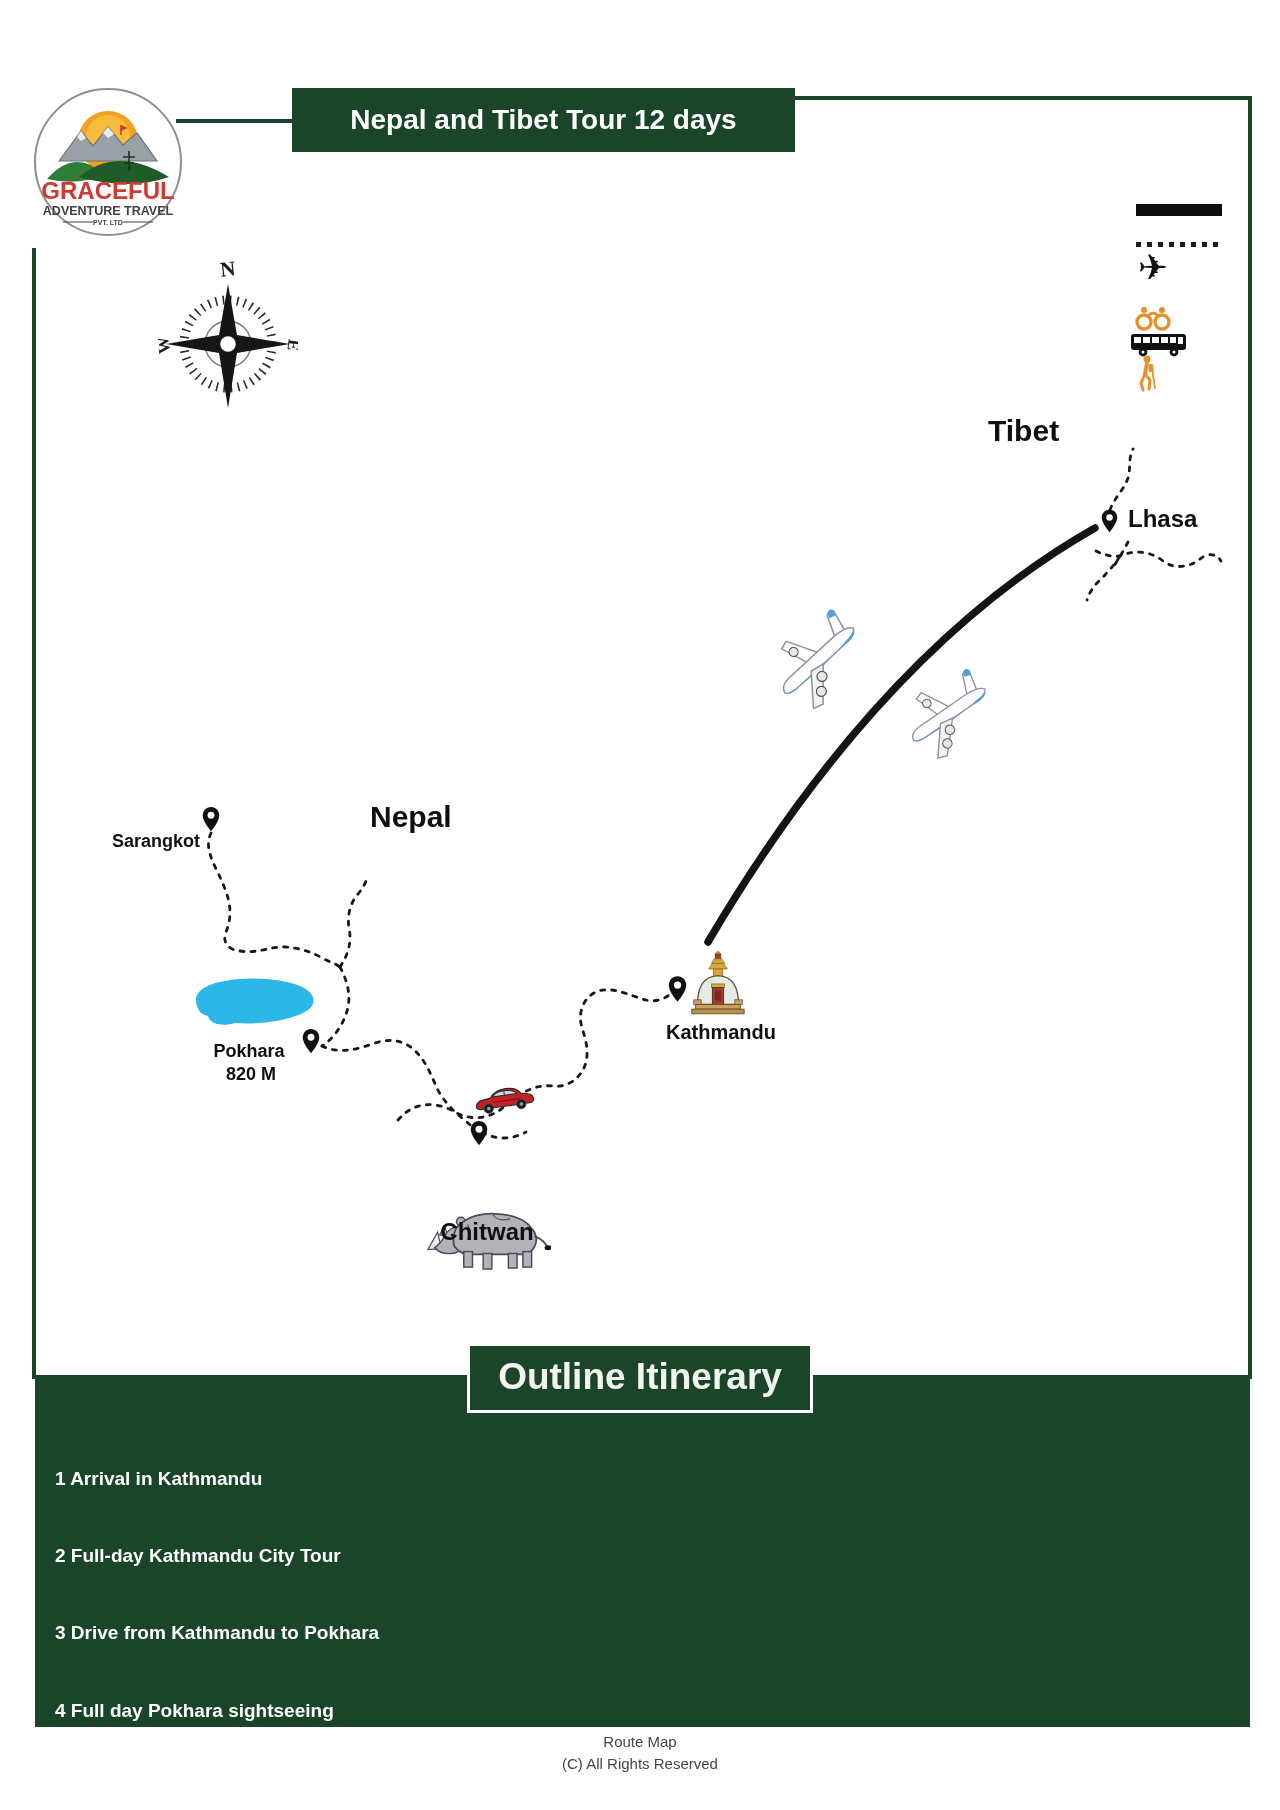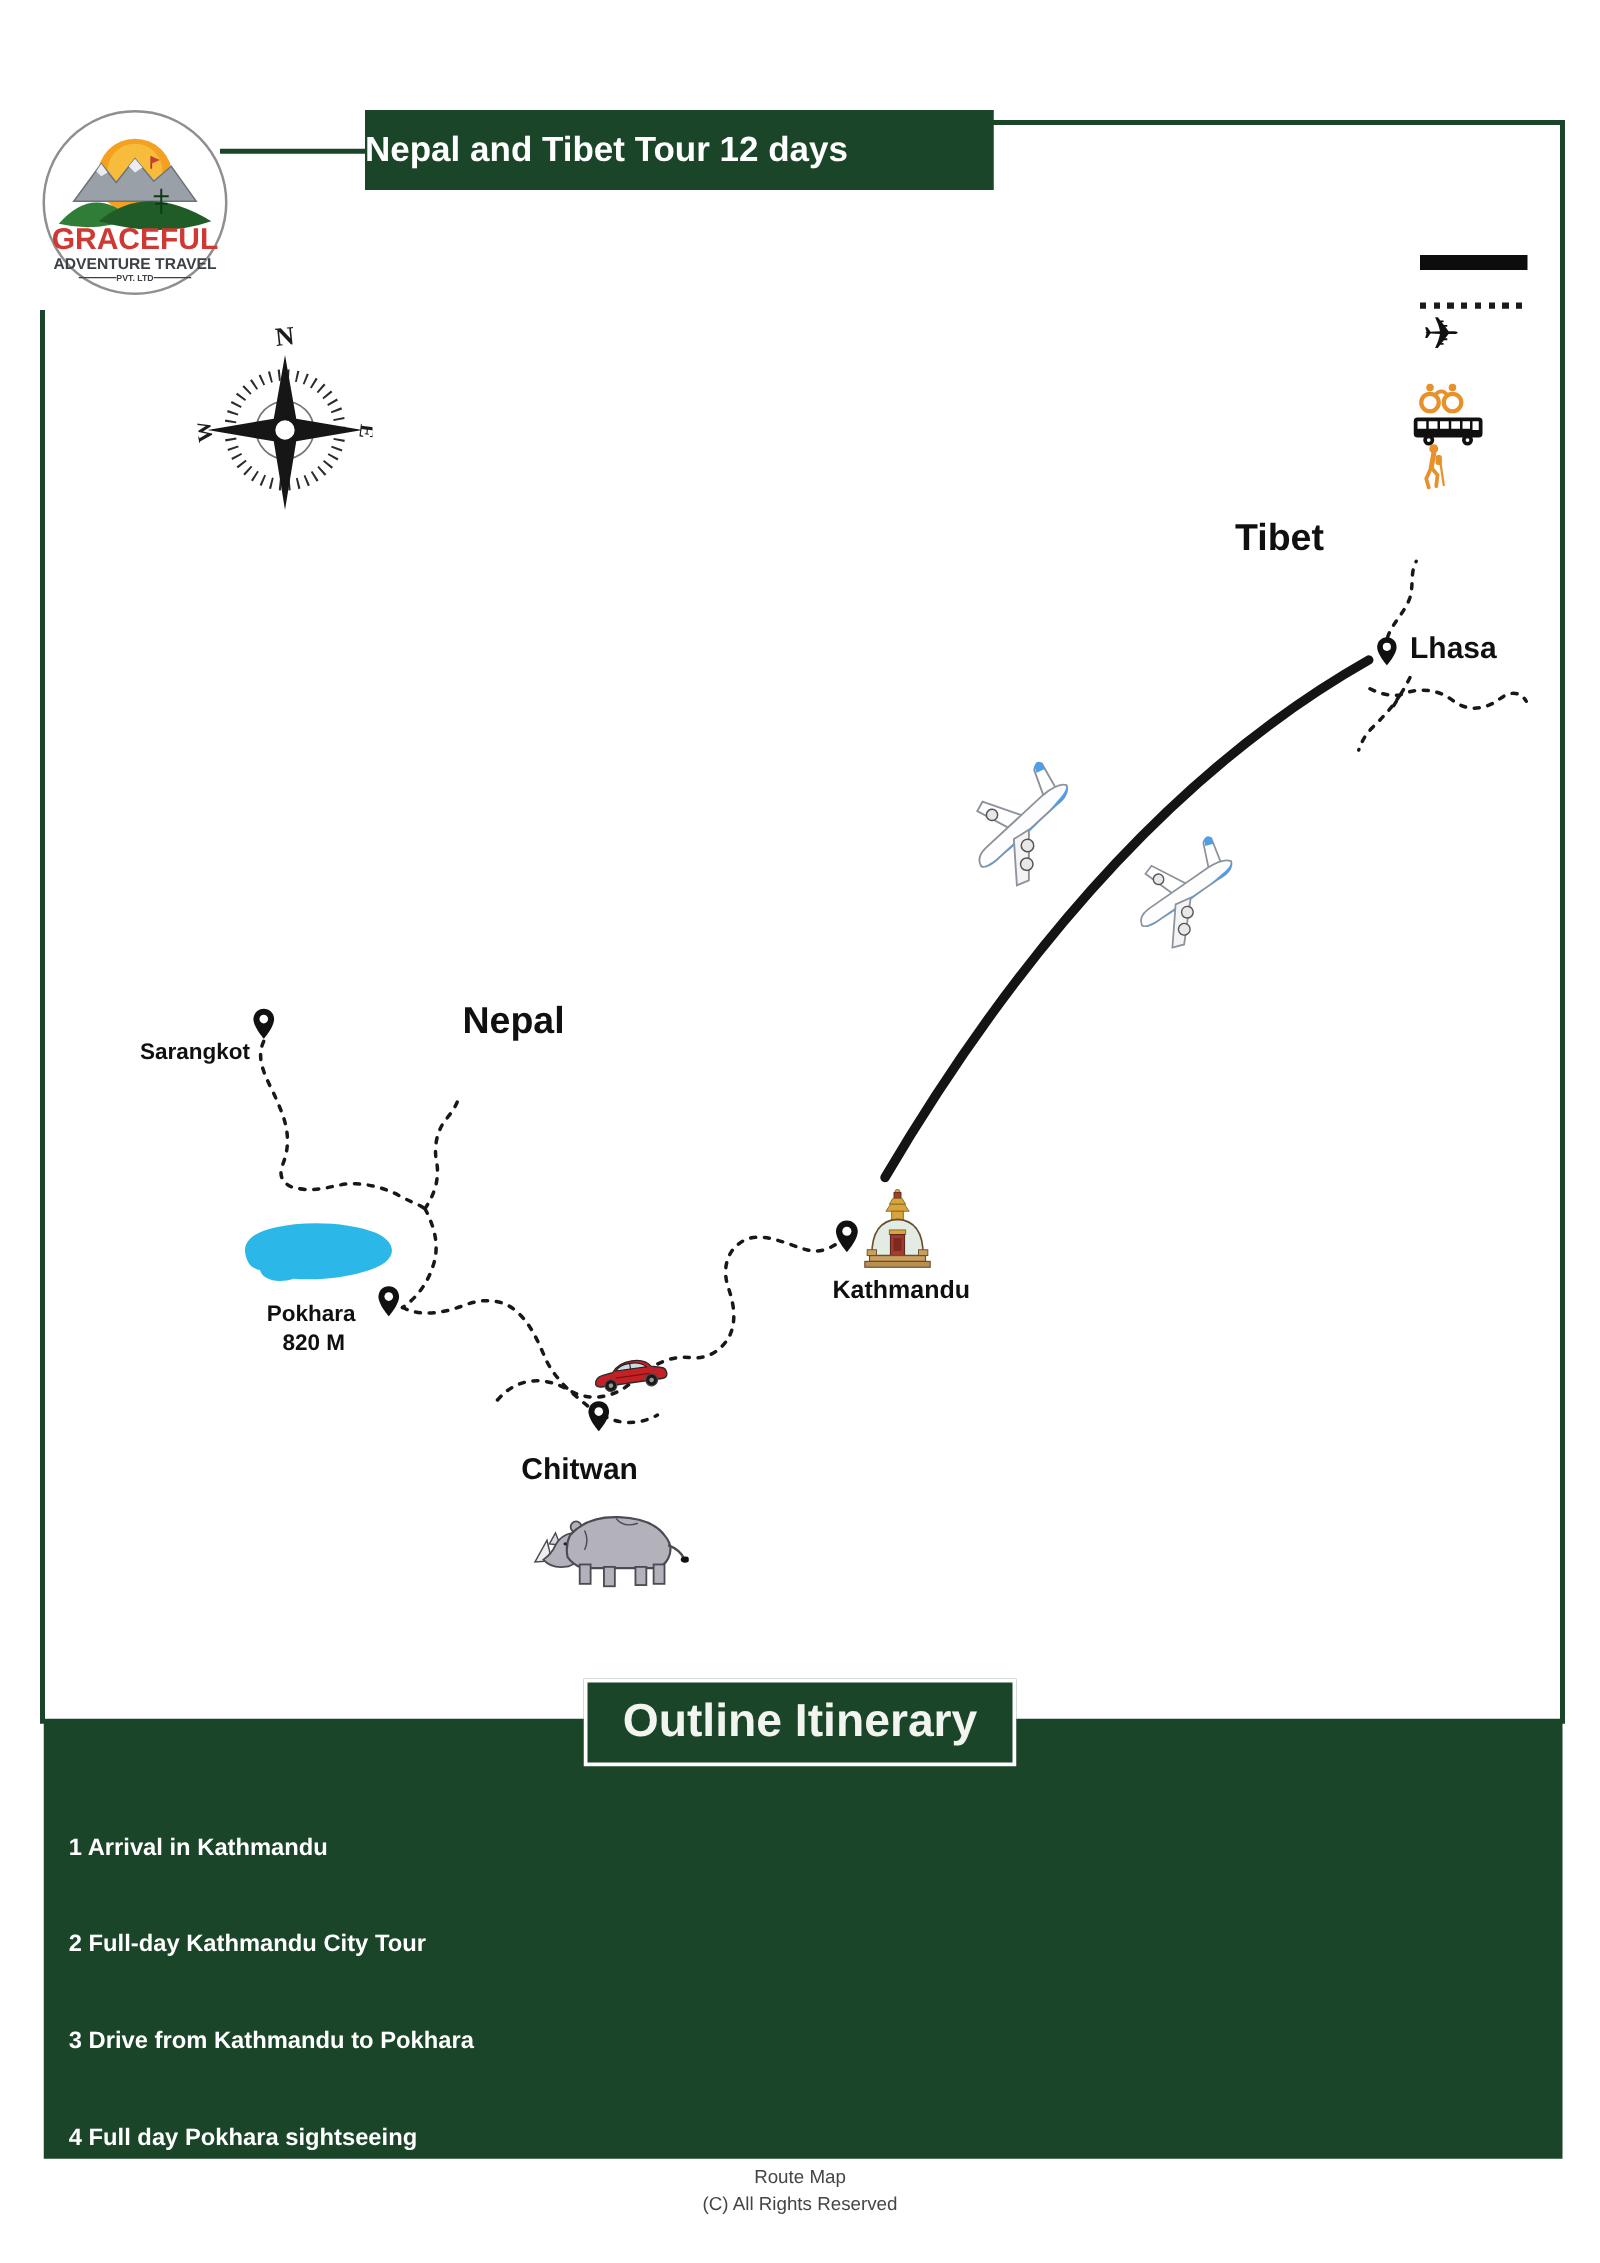--- a/index.html
+++ b/index.html
@@ -4,21 +4,21 @@
 <style>
   html,body{margin:0;padding:0;background:#ffffff;}
   #page{position:relative;width:1280px;height:1810px;background:#ffffff;overflow:hidden;
         font-family:"Liberation Sans",sans-serif;}
 
   
   .frame-line{position:absolute;background:#1a4528;}
 
   
   #title-banner{position:absolute;left:292px;top:88px;width:503px;height:64px;background:#1a4528;
-    color:#ffffff;font-size:28px;font-weight:700;line-height:64px;z-index:6;}
+    color:#ffffff;font-size:28px;font-weight:700;text-align:center;line-height:64px;z-index:6;}
   #logo-connector{position:absolute;left:176px;top:119px;width:122px;height:4px;background:#1a4528;z-index:5;}
 
   
   .legend-solid{position:absolute;left:1136px;top:204px;width:86px;height:12px;background:#0d0d0d;}
   .legend-dotted{position:absolute;left:1136px;top:242px;width:86px;height:5px;
      background:repeating-linear-gradient(90deg,#1b1b1b 0 5px,transparent 5px 11px);}
   .legend-plane{position:absolute;left:1138px;top:250px;font-family:"DejaVu Sans",sans-serif;
      font-size:36px;color:#111;line-height:1;}
 
   
@@ -226,21 +226,21 @@
     <circle cx="28" cy="33" r="1.4" fill="#222"></circle>
   </svg>
 
   <div class="region-label" style="left:988px;top:414px;">Tibet</div>
   <div class="region-label" style="left:370px;top:800px;">Nepal</div>
 
   <div class="city-label" style="left:1128px;top:505px;font-size:24px;">Lhasa</div>
   <div class="city-label" style="left:112px;top:831px;width:90px;text-align:left;font-size:18px;">Sarangkot</div>
   <div class="city-label" style="left:199px;top:1041px;width:100px;text-align:center;font-size:18px;">Pokhara</div>
   <div class="city-label" style="left:201px;top:1064px;width:100px;text-align:center;font-size:18px;">820 M</div>
-  <div class="city-label" style="left:417px;top:1162px;width:140px;font-size:24px;">Chitwan</div>
+  <div class="city-label" style="left:417px;top:1218px;width:140px;text-align:center;font-size:24px;">Chitwan</div>
   <div class="city-label" style="left:641px;top:1021px;width:160px;text-align:center;font-size:20px;">Kathmandu</div>
 
   <div id="itinerary-panel"></div>
   <div id="itinerary-box">Outline Itinerary</div>
   <div id="itinerary-list">
     <div>1 Arrival in Kathmandu</div>
     <div>2 Full-day Kathmandu City Tour</div>
     <div>3 Drive from Kathmandu to Pokhara</div>
     <div>4 Full day Pokhara sightseeing</div>
     <div>5 Drive to Sarangkot for sunrise then drive to Chitwan</div>

